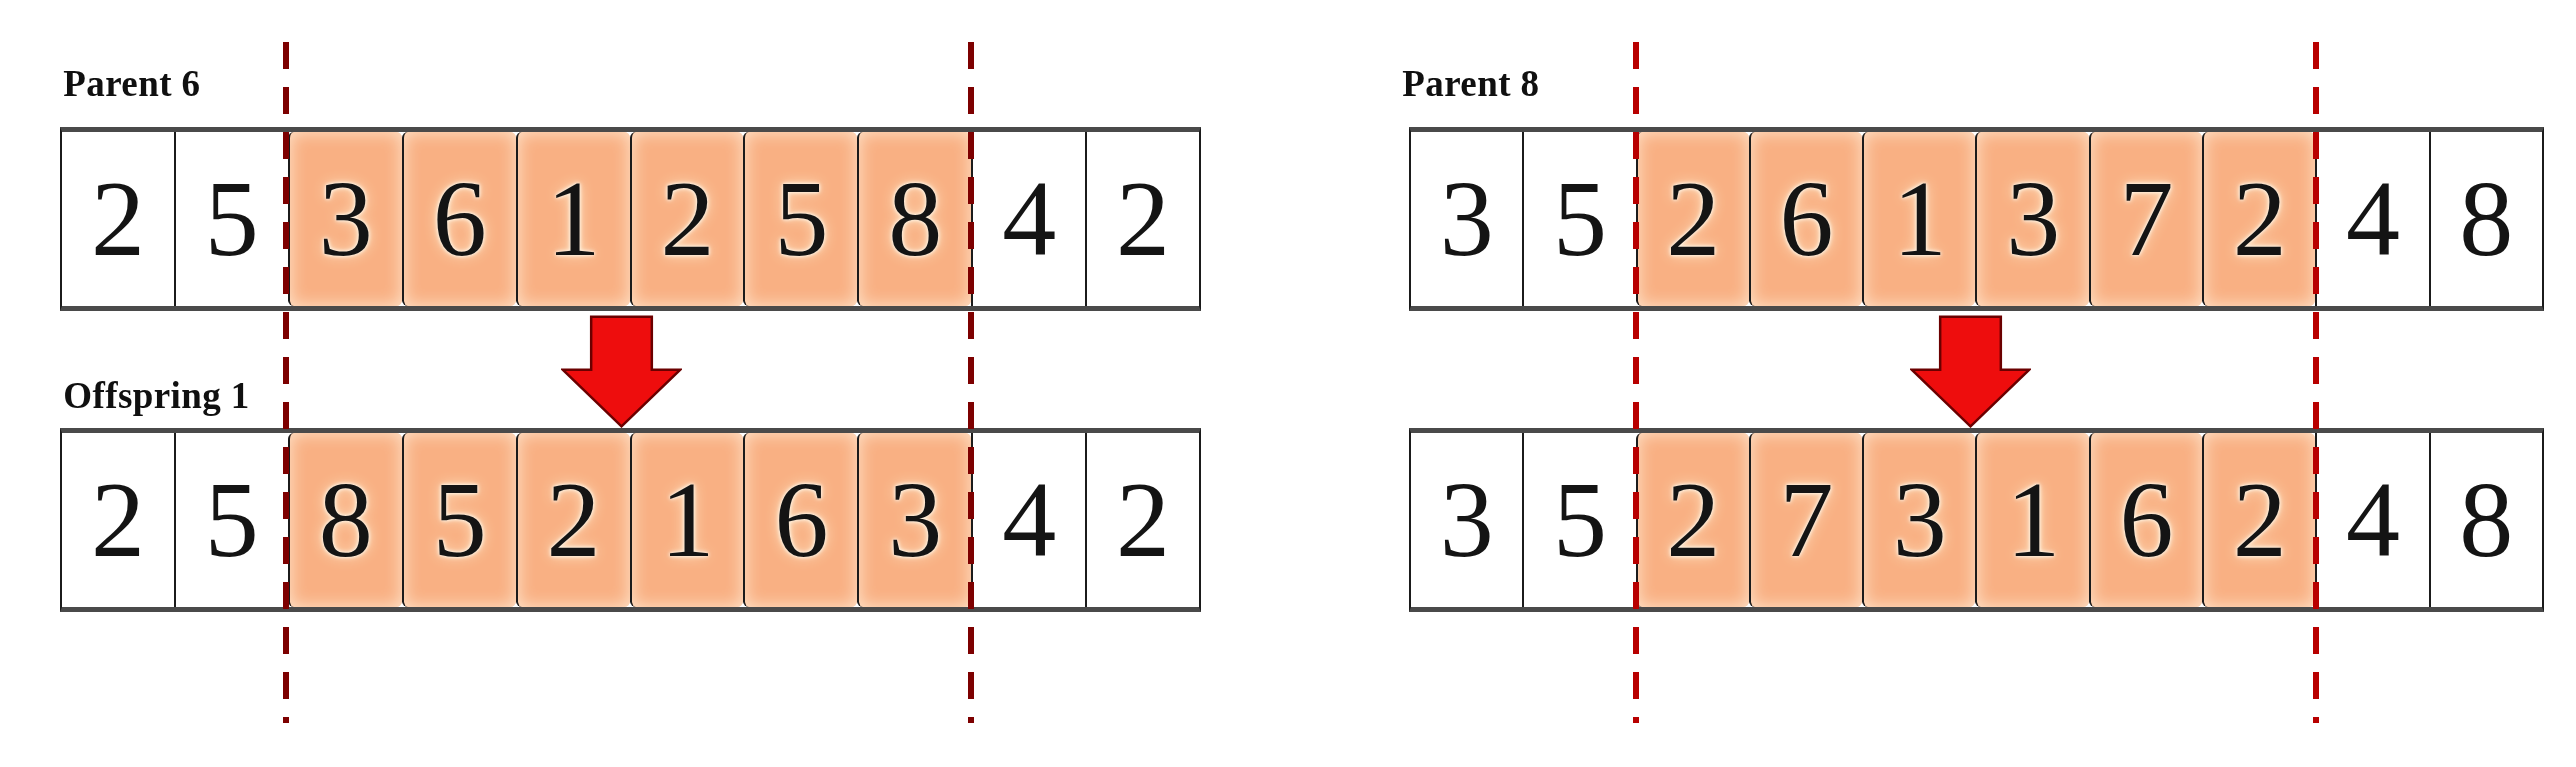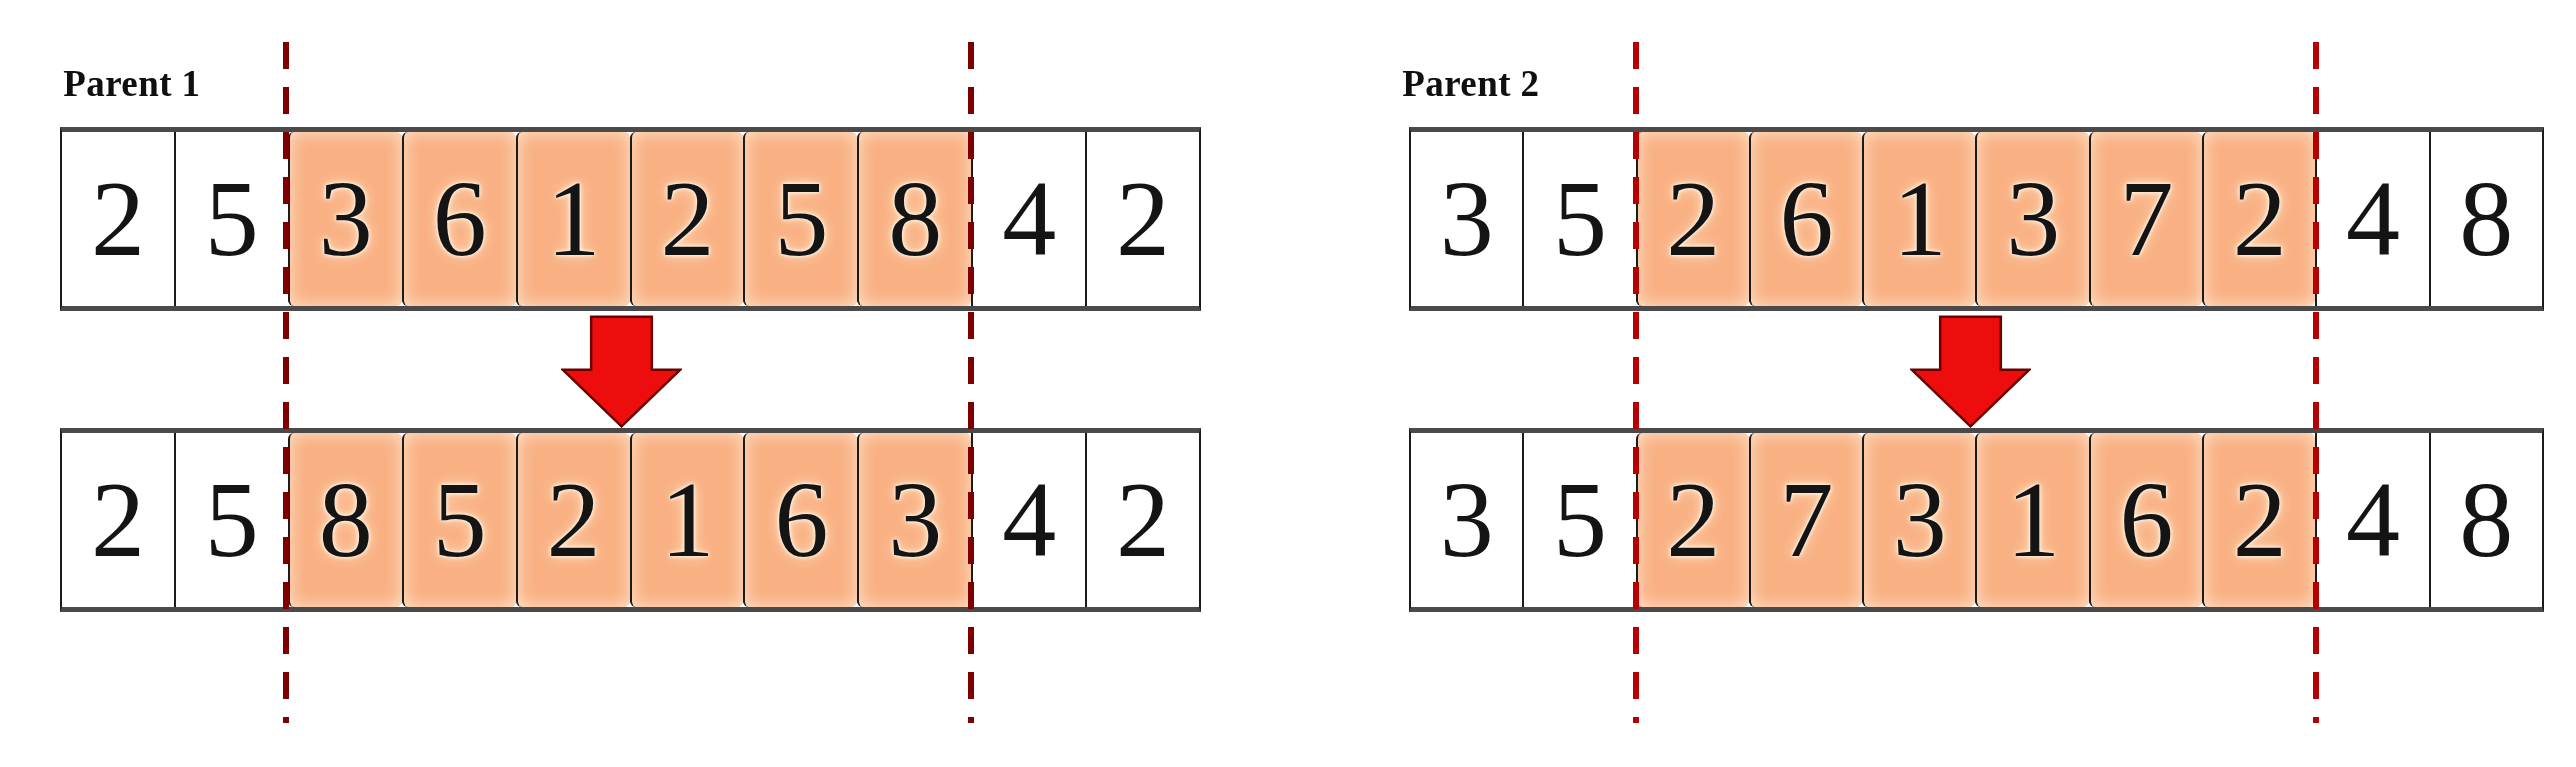--- a/index.html
+++ b/index.html
@@ -57,21 +57,21 @@
 
   .arrow { position:absolute; top:315px; left:501px; width:121px; height:113px; }
   .arrow path { fill:var(--arrow); stroke:var(--arrow_outline); stroke-width:3; }
 </style>
 </head>
 <body>
 
 <div class="stage">
 
   <section class="panel p-left">
-    <div class="row-label parent-label">Parent 1</div>
+    <div class="row-label parent-label">Parent 6</div>
 
     <div class="chromosome parent-row">
       <div class="cell">
           <span class="gene">2</span>
         </div>
       <div class="cell">
           <span class="gene">5</span>
         </div>
       <div class="cell hl">
           <span class="gene">3</span>
@@ -96,20 +96,21 @@
         </div>
       <div class="cell">
           <span class="gene">2</span>
         </div>
     </div>
 
     <svg class="arrow" viewBox="0 0 145 136" xmlns="http://www.w3.org/2000/svg">
       <path d="M36,2 H109 V66 H143 L72.5,134 L2,66 H36 Z"></path>
     </svg>
 
+    <div class="row-label offspring-label">Offspring 1</div>
 
     <div class="chromosome offspring-row">
       <div class="cell">
           <span class="gene">2</span>
         </div>
       <div class="cell">
           <span class="gene">5</span>
         </div>
       <div class="cell hl">
           <span class="gene">8</span>
@@ -135,21 +136,21 @@
       <div class="cell">
           <span class="gene">2</span>
         </div>
     </div>
 
     <div class="dash dash-1"></div>
     <div class="dash dash-2"></div>
   </section>
 
   <section class="panel p-right">
-    <div class="row-label parent-label">Parent 2</div>
+    <div class="row-label parent-label">Parent 8</div>
 
     <div class="chromosome parent-row">
       <div class="cell">
           <span class="gene">3</span>
         </div>
       <div class="cell">
           <span class="gene">5</span>
         </div>
       <div class="cell hl">
           <span class="gene">2</span>

